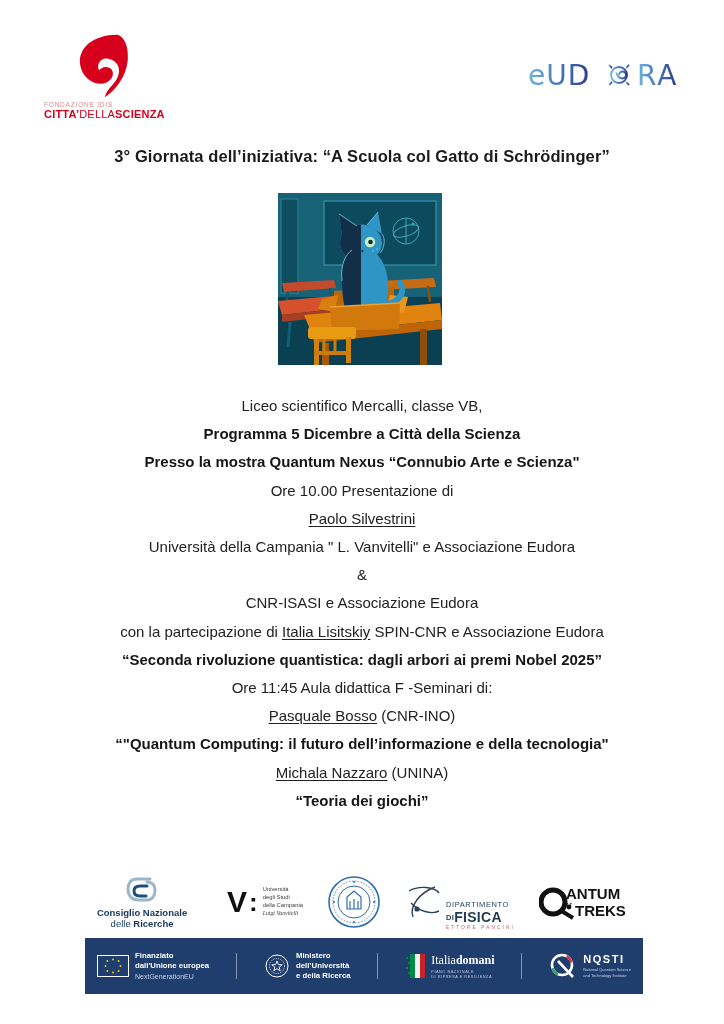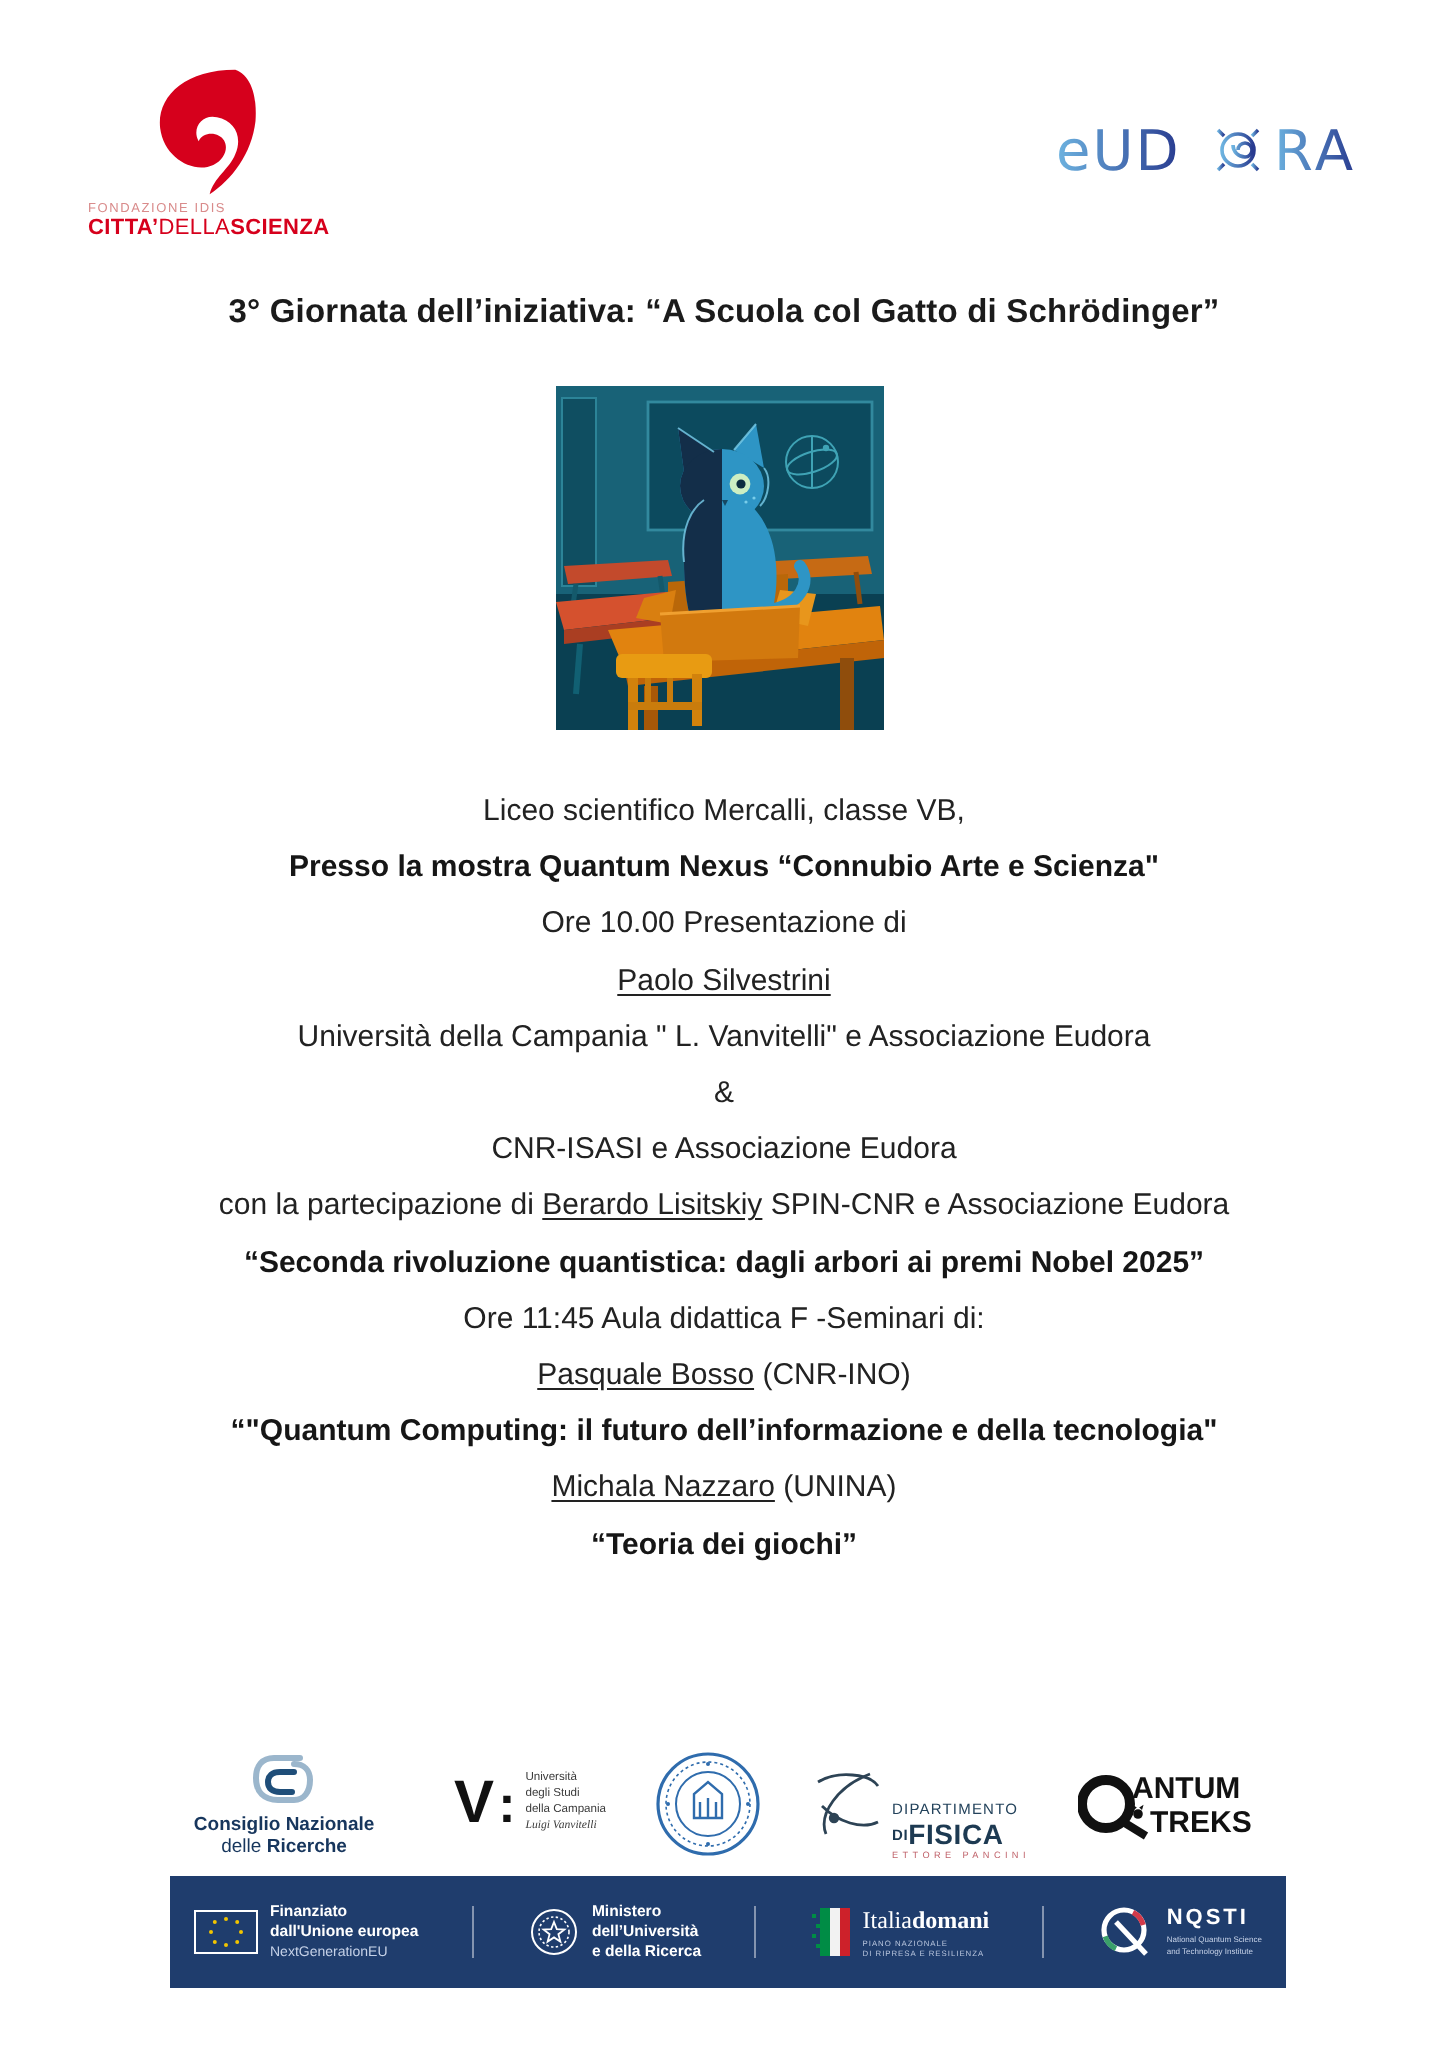--- a/index.html
+++ b/index.html
@@ -180,27 +180,28 @@
       <rect x="36" y="146" width="5" height="26" fill="#d2820c"></rect>
       <rect x="68" y="144" width="5" height="26" fill="#d2820c"></rect>
       <rect x="36" y="158" width="37" height="4" fill="#c97c0c"></rect>
       <line x1="46" y1="146" x2="46" y2="158" stroke="#c97c0c" stroke-width="3"></line>
       <line x1="57" y1="146" x2="57" y2="158" stroke="#c97c0c" stroke-width="3"></line>
     </g>
   </svg>
 
   <div class="program">
       <div class="pline"><span>Liceo scientifico Mercalli, classe VB,</span></div>
+      <div class="pline bold"><span>Programma 5 Dicembre a Città della Scienza</span></div>
       <div class="pline bold"><span>Presso la mostra Quantum Nexus “Connubio Arte e Scienza"</span></div>
       <div class="pline"><span>Ore 10.00 Presentazione di</span></div>
       <div class="pline"><span class="u">Paolo Silvestrini</span></div>
       <div class="pline"><span>Università della Campania " L. Vanvitelli" e Associazione Eudora</span></div>
       <div class="pline"><span>&amp;</span></div>
       <div class="pline"><span>CNR-ISASI e Associazione Eudora</span></div>
-      <div class="pline"><span>con la partecipazione di </span><span class="u">Berardo Lisitskiy</span><span> SPIN-CNR e Associazione Eudora</span></div>
+      <div class="pline"><span>con la partecipazione di </span><span class="u">Italia Lisitskiy</span><span> SPIN-CNR e Associazione Eudora</span></div>
       <div class="pline bold"><span>“Seconda rivoluzione quantistica: dagli arbori ai premi Nobel 2025”</span></div>
       <div class="pline"><span>Ore 11:45 Aula didattica F -Seminari di:</span></div>
       <div class="pline"><span class="u">Pasquale Bosso</span><span> (CNR-INO)</span></div>
       <div class="pline bold"><span>“"Quantum Computing: il futuro dell’informazione e della tecnologia"</span></div>
       <div class="pline"><span class="u">Michala Nazzaro</span><span> (UNINA)</span></div>
       <div class="pline bold"><span>“Teoria dei giochi”</span></div>
     </div>
 
   <div class="partners">
 

